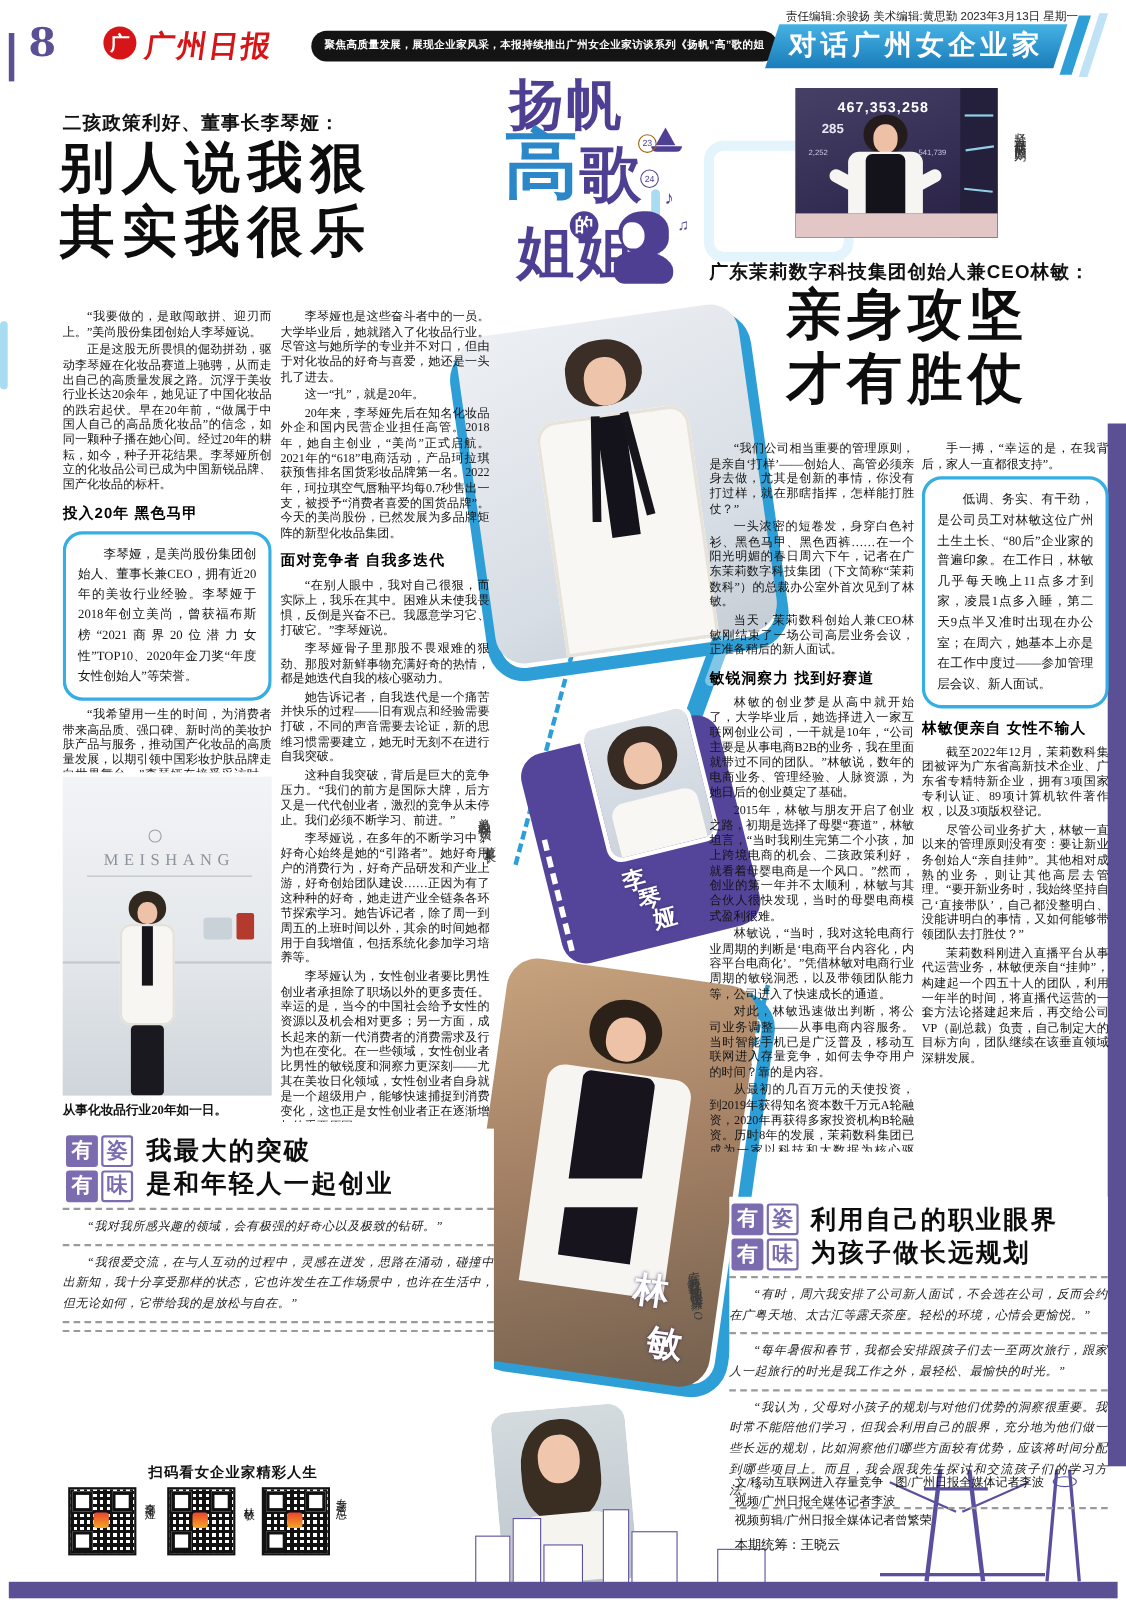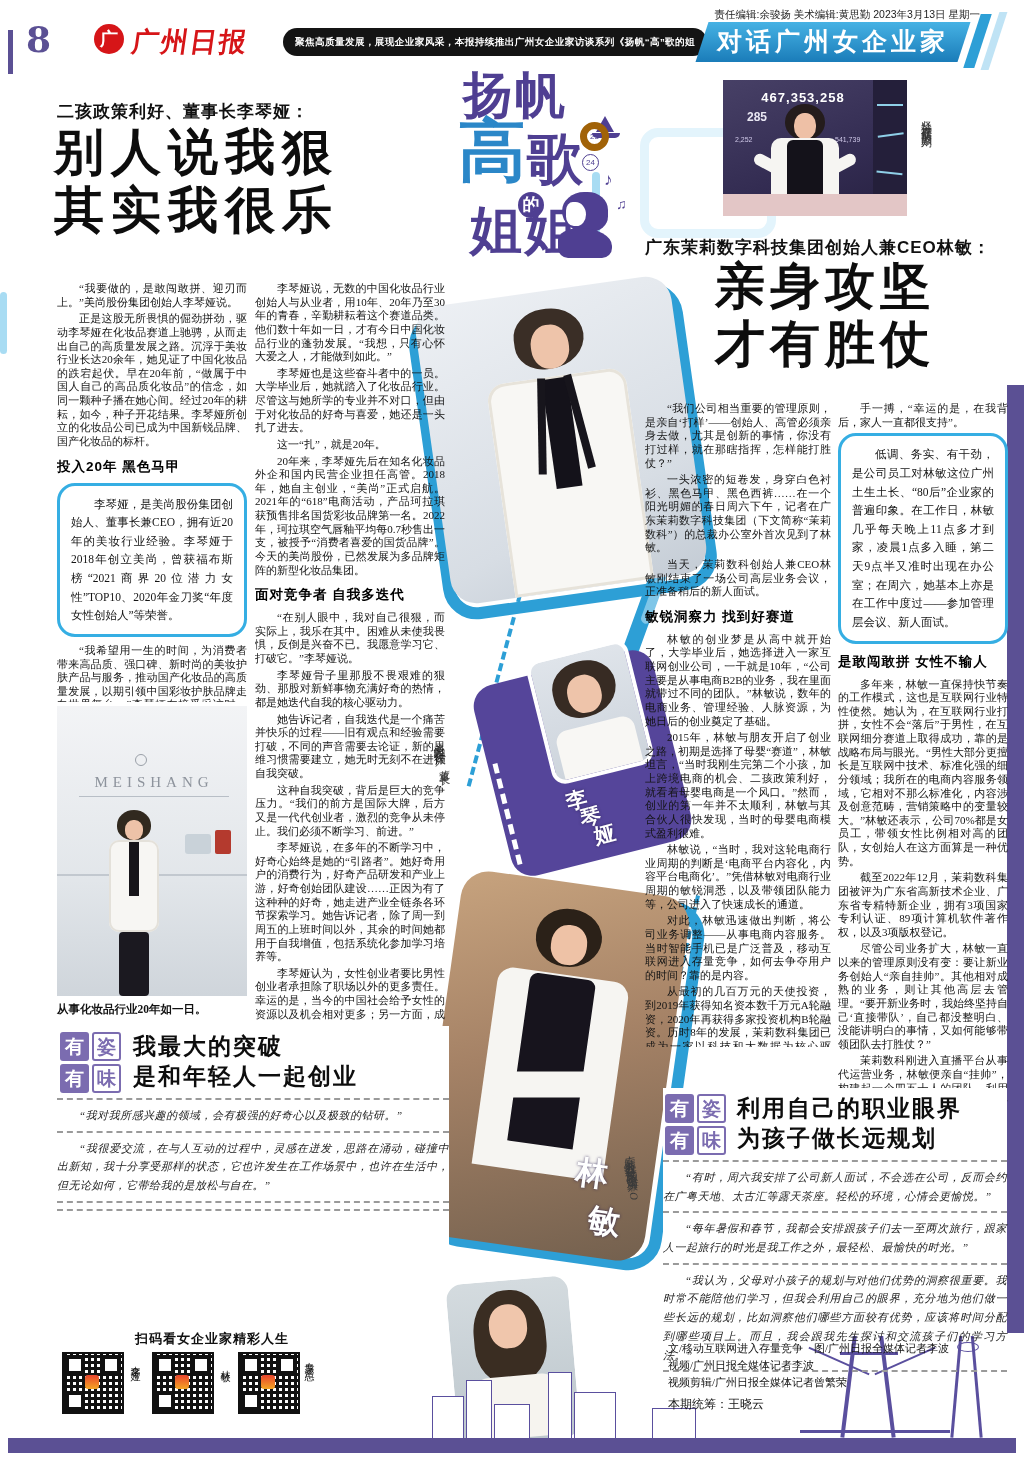--- a/index.html
+++ b/index.html
@@ -109,21 +109,21 @@
   <div class="abs logoChar" style="left:470px;top:204px;font-size:52px;color:#4f3f92;letter-spacing:3px;">姐姐</div>
 
   <div class="abs" style="left:596px;top:116px;width:0;height:0;border-left:9px solid transparent;border-right:9px solid transparent;border-bottom:16px solid #4f3f92;"></div>
   <div class="abs" style="left:592px;top:133px;width:28px;height:5px;background:#4f3f92;border-radius:0 0 8px 8px;"></div>
 
   <div class="abs" style="left:562px;top:192px;width:46px;height:40px;background:#4f3f92;border-radius:50% 46% 40% 54%;"></div>
   <div class="abs" style="left:566px;top:202px;width:20px;height:24px;background:#fff;border-radius:40% 60% 55% 45%;"></div>
   <div class="abs" style="left:558px;top:228px;width:54px;height:30px;background:#4f3f92;border-radius:40% 60% 10px 10px;"></div>
   <div class="abs" style="left:604px;top:170px;font-size:17px;color:#4f3f92;">♪</div>
   <div class="abs" style="left:616px;top:196px;font-size:14px;color:#4f3f92;">♫</div>
-  <div class="abs" style="left:580px;top:122px;width:15px;height:15px;border:7px solid #a16207;border-radius:50%;text-align:center;line-height:15px;font-size:8px;color:#4f3f92;">23</div>
+  <div class="abs" style="left:580px;top:122px;width:15px;height:15px;border:1px solid #a16207;border-radius:50%;text-align:center;line-height:15px;font-size:8px;color:#4f3f92;">23</div>
   <div class="abs" style="left:582px;top:154px;width:15px;height:15px;border:1px solid #4f3f92;border-radius:50%;text-align:center;line-height:15px;font-size:8px;color:#4f3f92;">24</div>
 
   <div class="abs kicker" style="left:57px;top:100px;">二孩政策利好、董事长李琴娅：</div>
   <div class="abs headline" style="left:54px;top:126px;">别人说我狠</div>
   <div class="abs headline" style="left:54px;top:184px;">其实我很乐</div>
 
   <div class="abs col" style="left:57px;top:282px;width:190px;height:420px;z-index:2;">
     <p>“我要做的，是敢闯敢拼、迎刃而上。”美尚股份集团创始人李琴娅说。</p>
     <p>正是这股无所畏惧的倔劲拼劲，驱动李琴娅在化妆品赛道上驰骋，从而走出自己的高质量发展之路。沉浮于美妆行业长达20余年，她见证了中国化妆品的跌宕起伏。早在20年前，“做属于中国人自己的高品质化妆品”的信念，如同一颗种子播在她心间。经过20年的耕耘，如今，种子开花结果。李琴娅所创立的化妆品公司已成为中国新锐品牌、国产化妆品的标杆。</p>
     <div class="subhead">投入20年 黑色马甲</div>
@@ -143,21 +143,20 @@
     <div class="abs" style="left:158px;top:124px;width:16px;height:24px;background:#b43a2e;border-radius:2px;"></div>
     <div class="abs" style="left:60px;top:104px;width:34px;height:30px;background:#31291f;border-radius:50% 50% 45% 45%;"></div>
     <div class="abs" style="left:68px;top:114px;width:18px;height:20px;background:#edc2a8;border-radius:45%;"></div>
     <div class="abs" style="left:52px;top:134px;width:50px;height:92px;background:#f7f6f3;border-radius:10px;box-shadow:inset 0 0 0 2px #e4e1da;"></div>
     <div class="abs" style="left:72px;top:136px;width:10px;height:54px;background:#17151a;"></div>
     <div class="abs" style="left:62px;top:226px;width:30px;height:64px;background:#1b1920;border-radius:4px;"></div>
   </div>
   <div class="abs figcap" style="left:57px;top:1002px;width:200px;">从事化妆品行业20年如一日。</div>
 
   <div class="abs col" style="left:255px;top:282px;width:190px;height:738px;z-index:2;">
-    <p>李琴娅说，无数的中国化妆品行业创始人与从业者，用10年、20年乃至30年的青春，辛勤耕耘着这个赛道品类。他们数十年如一日，才有今日中国化妆品行业的蓬勃发展。“我想，只有心怀大爱之人，才能做到如此。”</p>
     <p>李琴娅也是这些奋斗者中的一员。大学毕业后，她就踏入了化妆品行业。尽管这与她所学的专业并不对口，但由于对化妆品的好奇与喜爱，她还是一头扎了进去。</p>
     <p>这一“扎”，就是20年。</p>
     <p>20年来，李琴娅先后在知名化妆品外企和国内民营企业担任高管。2018年，她自主创业，“美尚”正式启航。2021年的“618”电商活动，产品珂拉琪获预售排名国货彩妆品牌第一名。2022年，珂拉琪空气唇釉平均每0.7秒售出一支，被授予“消费者喜爱的国货品牌”。今天的美尚股份，已然发展为多品牌矩阵的新型化妆品集团。</p>
     <div class="subhead">面对竞争者 自我多迭代</div>
     <p>“在别人眼中，我对自己很狠，而实际上，我乐在其中。困难从未使我畏惧，反倒是兴奋不已。我愿意学习它、打破它。”李琴娅说。</p>
     <p>李琴娅骨子里那股不畏艰难的狠劲、那股对新鲜事物充满好奇的热情，都是她迭代自我的核心驱动力。</p>
     <p>她告诉记者，自我迭代是一个痛苦并快乐的过程——旧有观点和经验需要打破，不同的声音需要去论证，新的思维习惯需要建立，她无时无刻不在进行自我突破。</p>
     <p>这种自我突破，背后是巨大的竞争压力。“我们的前方是国际大牌，后方又是一代代创业者，激烈的竞争从未停止。我们必须不断学习、前进。”</p>
     <p>李琴娅说，在多年的不断学习中，好奇心始终是她的“引路者”。她好奇用户的消费行为，好奇产品研发和产业上游，好奇创始团队建设……正因为有了这种种的好奇，她走进产业全链条各环节探索学习。她告诉记者，除了周一到周五的上班时间以外，其余的时间她都用于自我增值，包括系统化参加学习培养等。</p>
     <p>李琴娅认为，女性创业者要比男性创业者承担除了职场以外的更多责任。幸运的是，当今的中国社会给予女性的资源以及机会相对更多；另一方面，成长起来的新一代消费者的消费需求及行为也在变化。在一些领域，女性创业者比男性的敏锐度和洞察力更深刻——尤其在美妆日化领域，女性创业者自身就是一个超级用户，能够快速捕捉到消费变化，这也正是女性创业者正在逐渐增加的重要原因。</p>
@@ -237,22 +236,21 @@
     <p>对此，林敏迅速做出判断，将公司业务调整——从事电商内容服务。当时智能手机已是广泛普及，移动互联网进入存量竞争，如何去争夺用户的时间？靠的是内容。</p>
     <p>从最初的几百万元的天使投资，到2019年获得知名资本数千万元A轮融资，2020年再获得多家投资机构B轮融资。历时8年的发展，茉莉数科集团已成为一家以科技和大数据为核心驱动，提供全域一站式电商内容整合营销服务的公司。不仅在广州设总公司，还在北京、上海设有分公司。</p>
 
   </div>
 
   <div class="abs col" style="left:838px;top:402px;width:170px;height:700px;z-index:2;">
     <p>手一搏，“幸运的是，在我背后，家人一直都很支持”。</p>
     <div class="biobox">
       <p class="serif">低调、务实、有干劲，是公司员工对林敏这位广州土生土长、“80后”企业家的普遍印象。在工作日，林敏几乎每天晚上11点多才到家，凌晨1点多入睡，第二天9点半又准时出现在办公室；在周六，她基本上亦是在工作中度过——参加管理层会议、新人面试。</p>
     </div>
-    <div class="subhead">是敢闯敢拼 女性不输人</div>
-    <p>多年来，林敏一直保持快节奏的工作模式，这也是互联网行业特性使然。她认为，在互联网行业打拼，女性不会“落后”于男性，在互联网细分赛道上取得成功，靠的是战略布局与眼光。“男性大部分更擅长是互联网中技术、标准化强的细分领域；我所在的电商内容服务领域，它相对不那么标准化，内容涉及创意范畴，营销策略中的变量较大。”林敏还表示，公司70%都是女员工，带领女性比例相对高的团队，女创始人在这方面算是一种优势。</p>
+    <div class="subhead">林敏便亲自 女性不输人</div>
     <p>截至2022年12月，茉莉数科集团被评为广东省高新技术企业、广东省专精特新企业，拥有3项国家专利认证、89项计算机软件著作权，以及3项版权登记。</p>
     <p>尽管公司业务扩大，林敏一直以来的管理原则没有变：要让新业务创始人“亲自挂帅”。其他相对成熟的业务，则让其他高层去管理。“要开新业务时，我始终坚持自己‘直接带队’，自己都没整明白、没能讲明白的事情，又如何能够带领团队去打胜仗？”</p>
     <p>茉莉数科刚进入直播平台从事代运营业务，林敏便亲自“挂帅”，构建起一个四五十人的团队，利用一年半的时间，将直播代运营的一套方法论搭建起来后，再交给公司VP（副总裁）负责，自己制定大的目标方向，团队继续在该垂直领域深耕发展。</p>
 
   </div>
 
   <div class="abs" style="left:57px;top:1026px;width:392px;height:230px;background:#fff;z-index:3;">
     <div class="yz abs" style="left:3px;top:6px;">
       <span class="a">有</span>
       <span class="b">姿</span>

